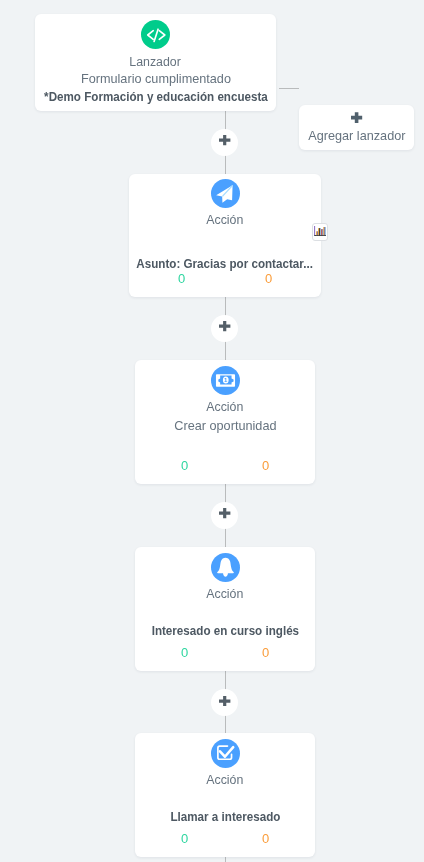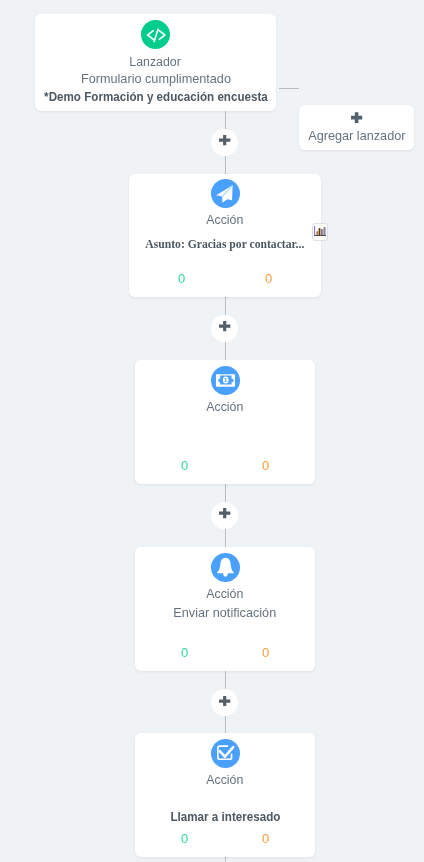--- a/index.html
+++ b/index.html
@@ -85,21 +85,21 @@
   </div>
 
   <div class="card" style="left:129px;top:174px;width:192px;height:123px;">
     <div class="icon-circle" style="left:81.5px;top:5px;width:29px;height:29px;background:#4aa0ff;">
       <svg width="20" height="20" viewBox="0 0 24 24">
         <path d="M21.1 1.6 L1.4 13.4 L8.6 15.0 L8.9 22.6 L14.6 18.2 L20.5 19.6 Z" fill="#fff"></path>
         <path d="M21.1 1.6 L8.9 14.8" fill="none" stroke="#a6dcff" stroke-width="1.6"></path>
       </svg>
     </div>
     <div class="lbl t-type" style="top:40px;"><span>Acción</span></div>
-    <div class="lbl t-name" style="top:63px;font-family:Liberation Serif, serif;"><span>Asunto: Gracias por contactar...</span></div>
+    <div class="lbl t-name" style="top:83px;"><span>Asunto: Gracias por contactar...</span></div>
     <div class="counts" style="top:97.5px;">
       <div style="width:50%;text-align:center;" class="c-green">0</div>
       <div style="width:50%;text-align:center;" class="c-orange">0</div>
     </div>
   </div>
 
   <div class="stats-badge" style="left:312.4px;top:222.9px;">
     <svg width="12.6" height="10.2" viewBox="0 0 126 102">
       <rect x="2" y="0" width="9" height="96" fill="#7b58b8"></rect>
       <rect x="2" y="90" width="124" height="10" fill="#3f4347"></rect>
@@ -125,40 +125,41 @@
   <div class="card" style="left:135px;top:360px;width:180px;height:124px;">
     <div class="icon-circle" style="left:75.5px;top:6px;width:29px;height:29px;background:#4aa0ff;">
       <svg width="21" height="21" viewBox="0 0 24 24">
         <rect x="1.1" y="4.85" width="21.8" height="14.3" rx="0.9" fill="#fff"></rect>
         <path d="M5.9 6.3 L18.9 6.3 L18.9 9.8 L21.2 10.8 L21.2 13.2 L18.9 14.2 L18.9 16.6 L5.9 16.6 L5.9 14.2 L3.8 13.2 L3.8 10.8 L5.9 9.8 Z" fill="#4aa0ff"></path>
         <ellipse cx="12.3" cy="11.45" rx="3.3" ry="4.1" fill="#fff"></ellipse>
         <text x="12.3" y="13.85" font-size="6.9" font-weight="bold" fill="#4aa0ff" text-anchor="middle" font-family="Liberation Sans, sans-serif">1</text>
       </svg>
     </div>
     <div class="lbl t-type" style="top:41px;"><span>Acción</span></div>
+    <div class="lbl t-sub" style="top:58.5px;"><span>Crear oportunidad</span></div>
     <div class="counts" style="top:98.5px;">
       <div style="width:50%;text-align:center;" class="c-green">0</div>
       <div style="width:50%;text-align:center;" class="c-orange">0</div>
     </div>
   </div>
 
   <div class="plus-btn" style="left:211.4px;top:501.8px;">
     <svg width="11.4" height="10.2" viewBox="0 0 114 102" style="margin-bottom:3.6px">
       <path d="M57 0 V102 M0 51 H114" stroke="#545f68" stroke-width="32" stroke-linecap="butt"></path>
     </svg>
   </div>
 
   <div class="card" style="left:135px;top:547px;width:180px;height:124px;">
     <div class="icon-circle" style="left:75.5px;top:6px;width:29px;height:29px;background:#4aa0ff;">
       <svg width="21" height="21" viewBox="0 0 24 24">
         <path d="M12 0.9 C9.9 0.9 7.6 2.2 6.8 4.8 C6.2 6.7 6.2 8.6 5.6 11.3 C5.1 13.9 4.4 15.7 2.8 17.2 C2.0 17.9 2.5 18.5 3.3 18.5 L9.2 18.5 C9.4 21.0 10.6 22.5 12 22.5 C13.4 22.5 14.6 21.0 14.8 18.5 L20.7 18.5 C21.5 18.5 22.0 17.9 21.2 17.2 C19.6 15.7 18.9 13.9 18.4 11.3 C17.8 8.6 17.8 6.7 17.2 4.8 C16.4 2.2 14.1 0.9 12 0.9 Z" fill="#fff"></path>
       </svg>
     </div>
     <div class="lbl t-type" style="top:41px;"><span>Acción</span></div>
-    <div class="lbl t-sub" style="top:58.5px;"><span>Enviar notificación</span></div>
+    <div class="lbl t-name" style="top:76.5px;"><span>Interesado en curso inglés</span></div>
     <div class="counts" style="top:98.5px;">
       <div style="width:50%;text-align:center;" class="c-green">0</div>
       <div style="width:50%;text-align:center;" class="c-orange">0</div>
     </div>
   </div>
 
   <div class="plus-btn" style="left:211.4px;top:689px;">
     <svg width="11.4" height="10.2" viewBox="0 0 114 102" style="margin-bottom:3.6px">
       <path d="M57 0 V102 M0 51 H114" stroke="#545f68" stroke-width="32" stroke-linecap="butt"></path>
     </svg>

